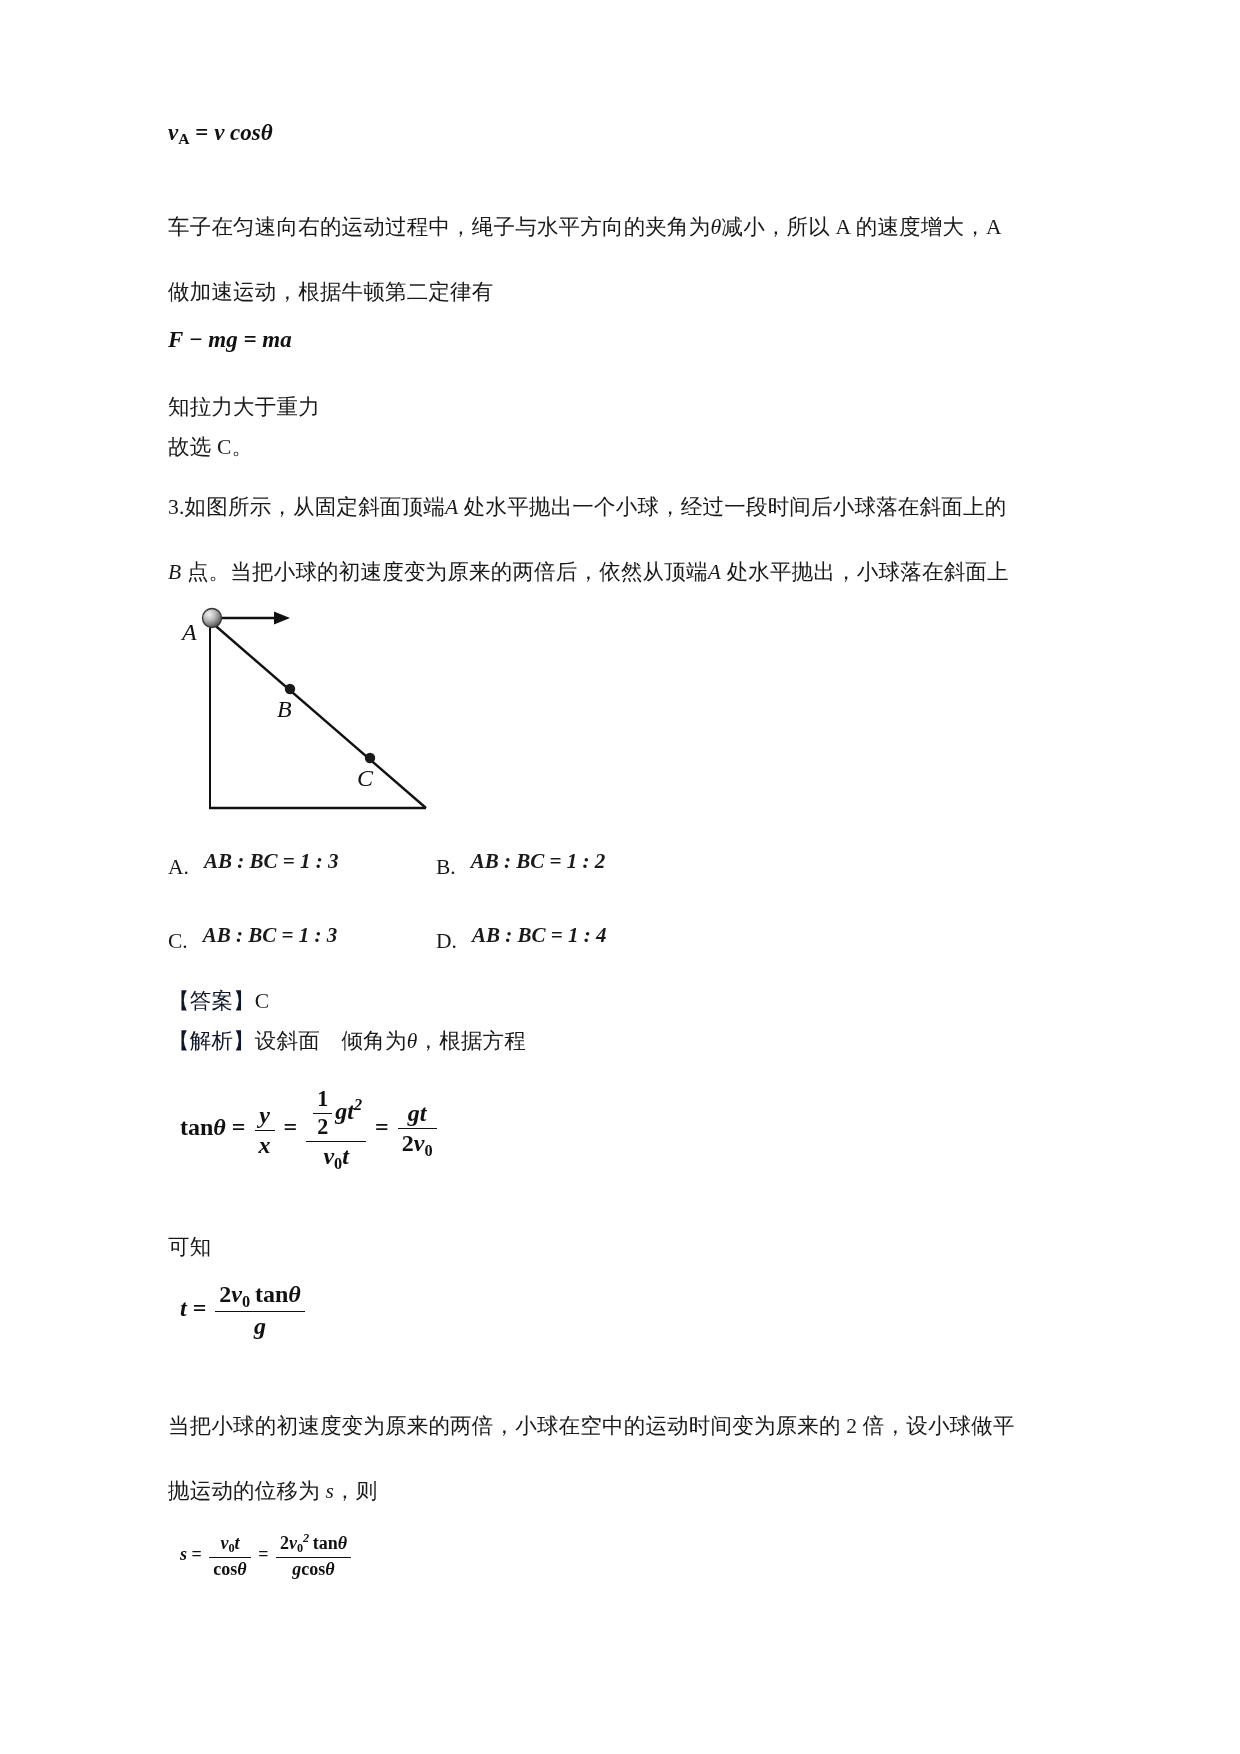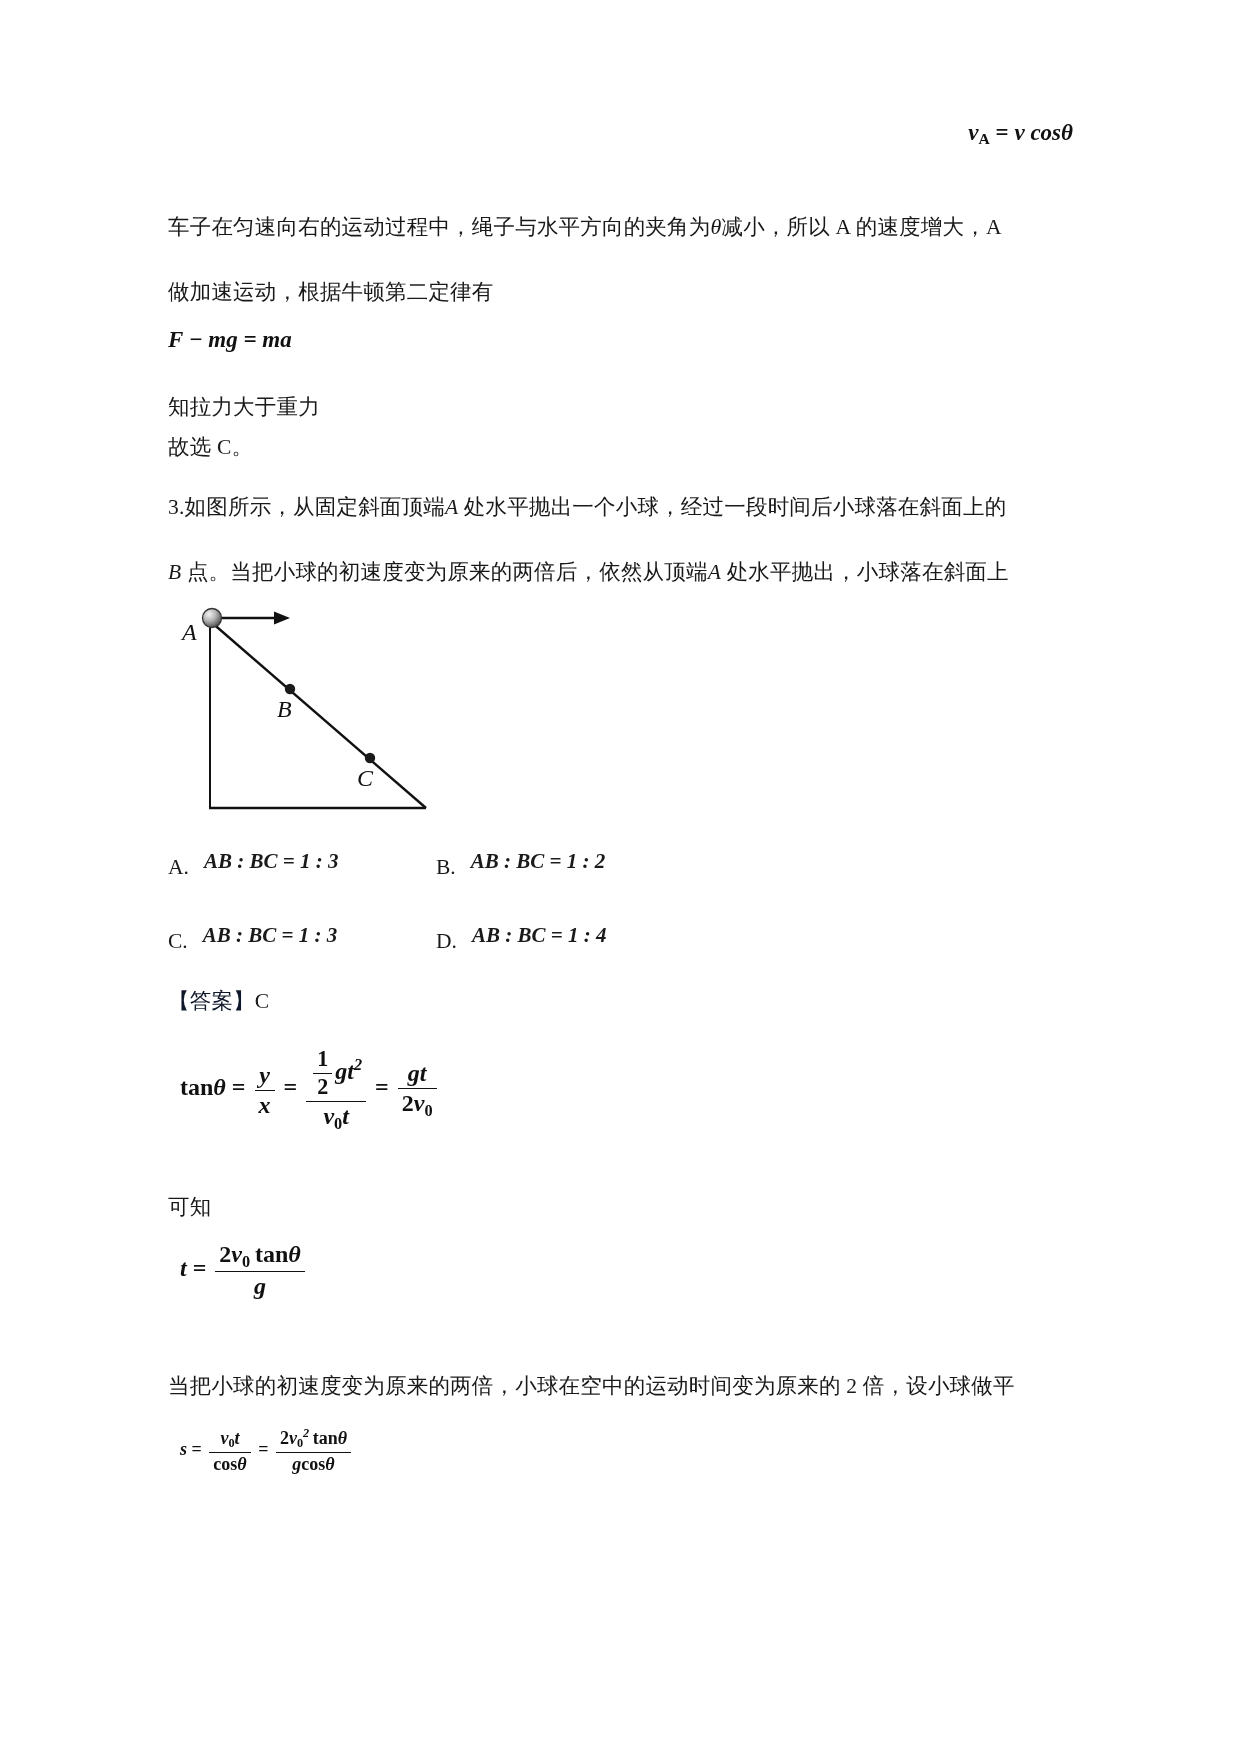--- a/index.html
+++ b/index.html
@@ -134,21 +134,21 @@
   .spacer-20 { height: 20px; }
   .spacer-26 { height: 26px; }
   .spacer-34 { height: 34px; }
 </style>
 </head>
 <body>
 
 <div class="page">
   <div class="content">
 
-    <div class="formula" style="margin-bottom:26px;text-align:right;">
+    <div class="formula" style="margin-bottom:26px;">
       <span class="gk">v</span><span class="sub">A</span>
       <span class="upr">=</span>
       <span>v cos</span><span class="gk">θ</span>
     </div>
 
     <div class="spacer-20"></div>
 
     <div class="para">
       <span>车子在匀速向右的运动过程中，绳子与水平方向的夹角为</span><span class="gk" style="font-size:22px;">θ</span><span>减小，所以 A 的速度增大，A</span>
     </div>
@@ -223,20 +223,23 @@
         <span class="opt-body">AB : BC = 1 : 4</span>
       </div>
     </div>
 
     <div class="spacer-26"></div>
 
     <div class="para para-tight">
       <span class="tag">【答案】</span><span>C</span>
     </div>
 
+    <div class="para para-tight">
+      <span class="tag">【解析】</span><span>设斜面　倾角为</span><span class="gk">θ</span><span>，根据方程</span>
+    </div>
 
     <div class="spacer-26"></div>
 
     <div class="formula" style="margin-left:12px; font-size:24px;">
       <span class="upr">tan</span><span class="gk">θ</span>
       <span class="upr">=</span>
       <span class="frac">
         <span class="num gk">y</span>
         <span class="den gk">x</span>
       </span>
@@ -270,20 +273,23 @@
       <span class="frac">
         <span class="num"><span class="upr">2</span><span class="gk">v</span><span class="sub">0</span> <span class="upr">tan</span><span class="gk">θ</span></span>
         <span class="den gk">g</span>
       </span>
     </div>
 
     <div class="spacer-34"></div>
     <div class="spacer-20"></div>
 
     <div class="para">当把小球的初速度变为原来的两倍，小球在空中的运动时间变为原来的 2 倍，设小球做平</div>
+    <div class="para">
+      <span>抛运动的位移为</span>&nbsp;<span class="gk">s</span><span>，则</span>
+    </div>
 
     <div class="spacer-8"></div>
 
     <div class="formula" style="margin-left:12px; font-size:18px;">
       <span class="gk">s</span>
       <span class="upr">=</span>
       <span class="frac">
         <span class="num"><span class="gk">v</span><span class="sub">0</span><span class="gk">t</span></span>
         <span class="den"><span class="upr">cos</span><span class="gk">θ</span></span>
       </span>

